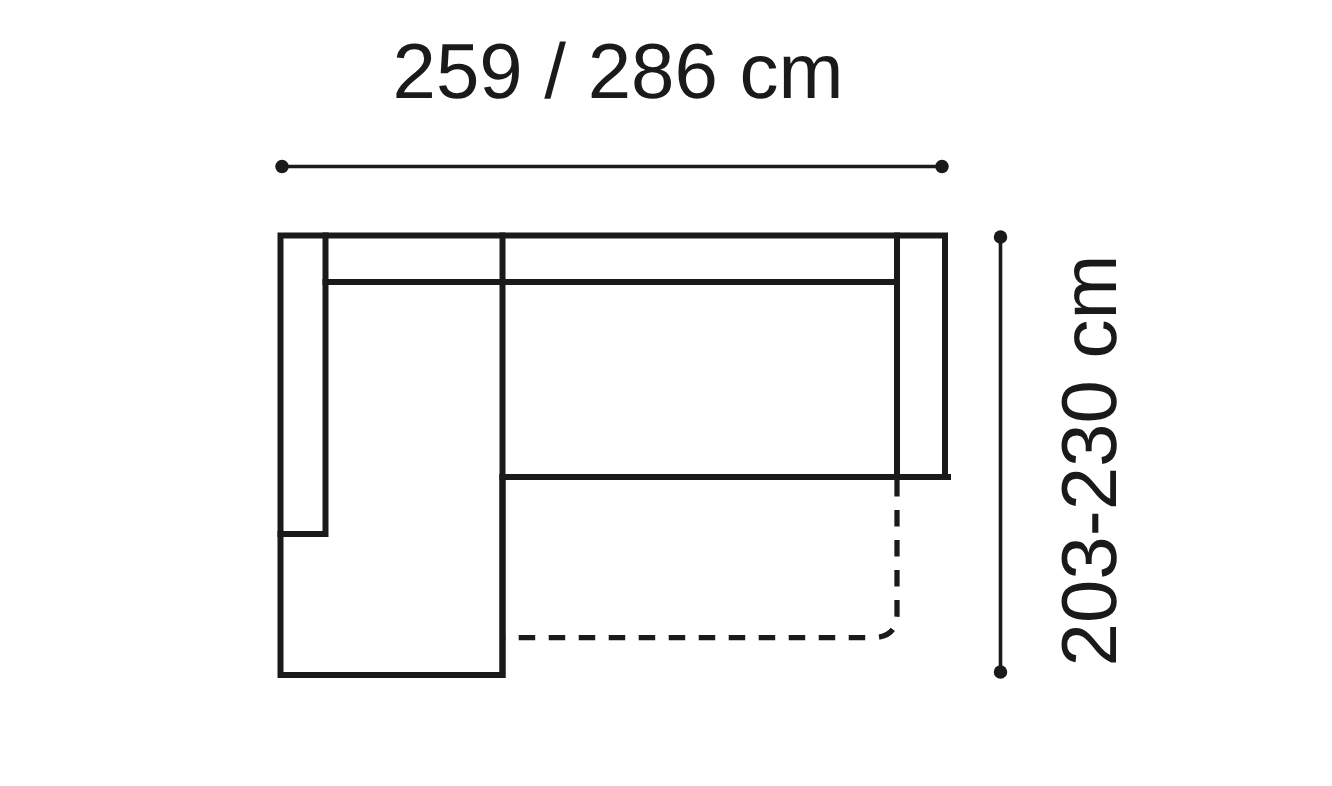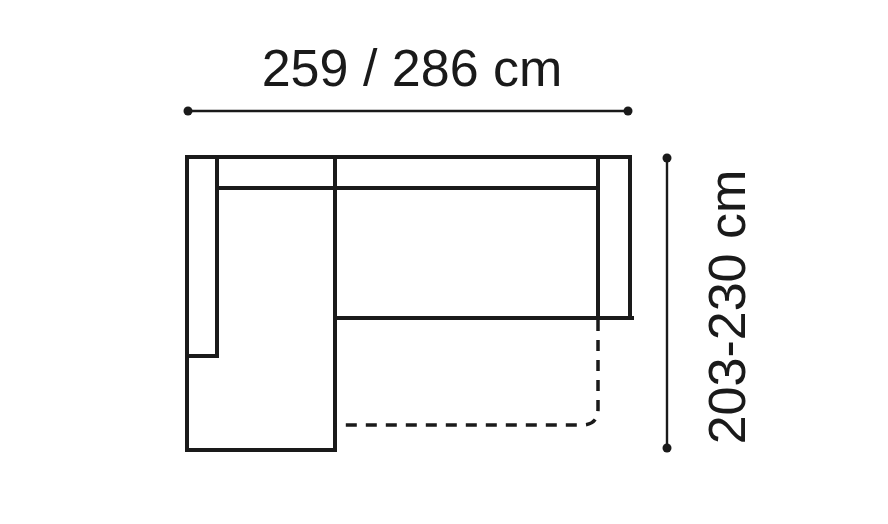--- a/index.html
+++ b/index.html
@@ -47,21 +47,21 @@
     position: absolute;
     color: var(--ink);
     font-size: 52px;
     font-weight: 400;
     letter-spacing: 0px;
     white-space: nowrap;
     text-align: center;
   }
   .label-top {
     left: 192px;
-    top: 40px;
+    top: 20px;
     width: 440px;
     height: 56px;
     line-height: 56px;
   }
   .label-right {
     left: 557px;
     top: 281px;
     width: 340px;
     height: 52px;
     line-height: 52px;

